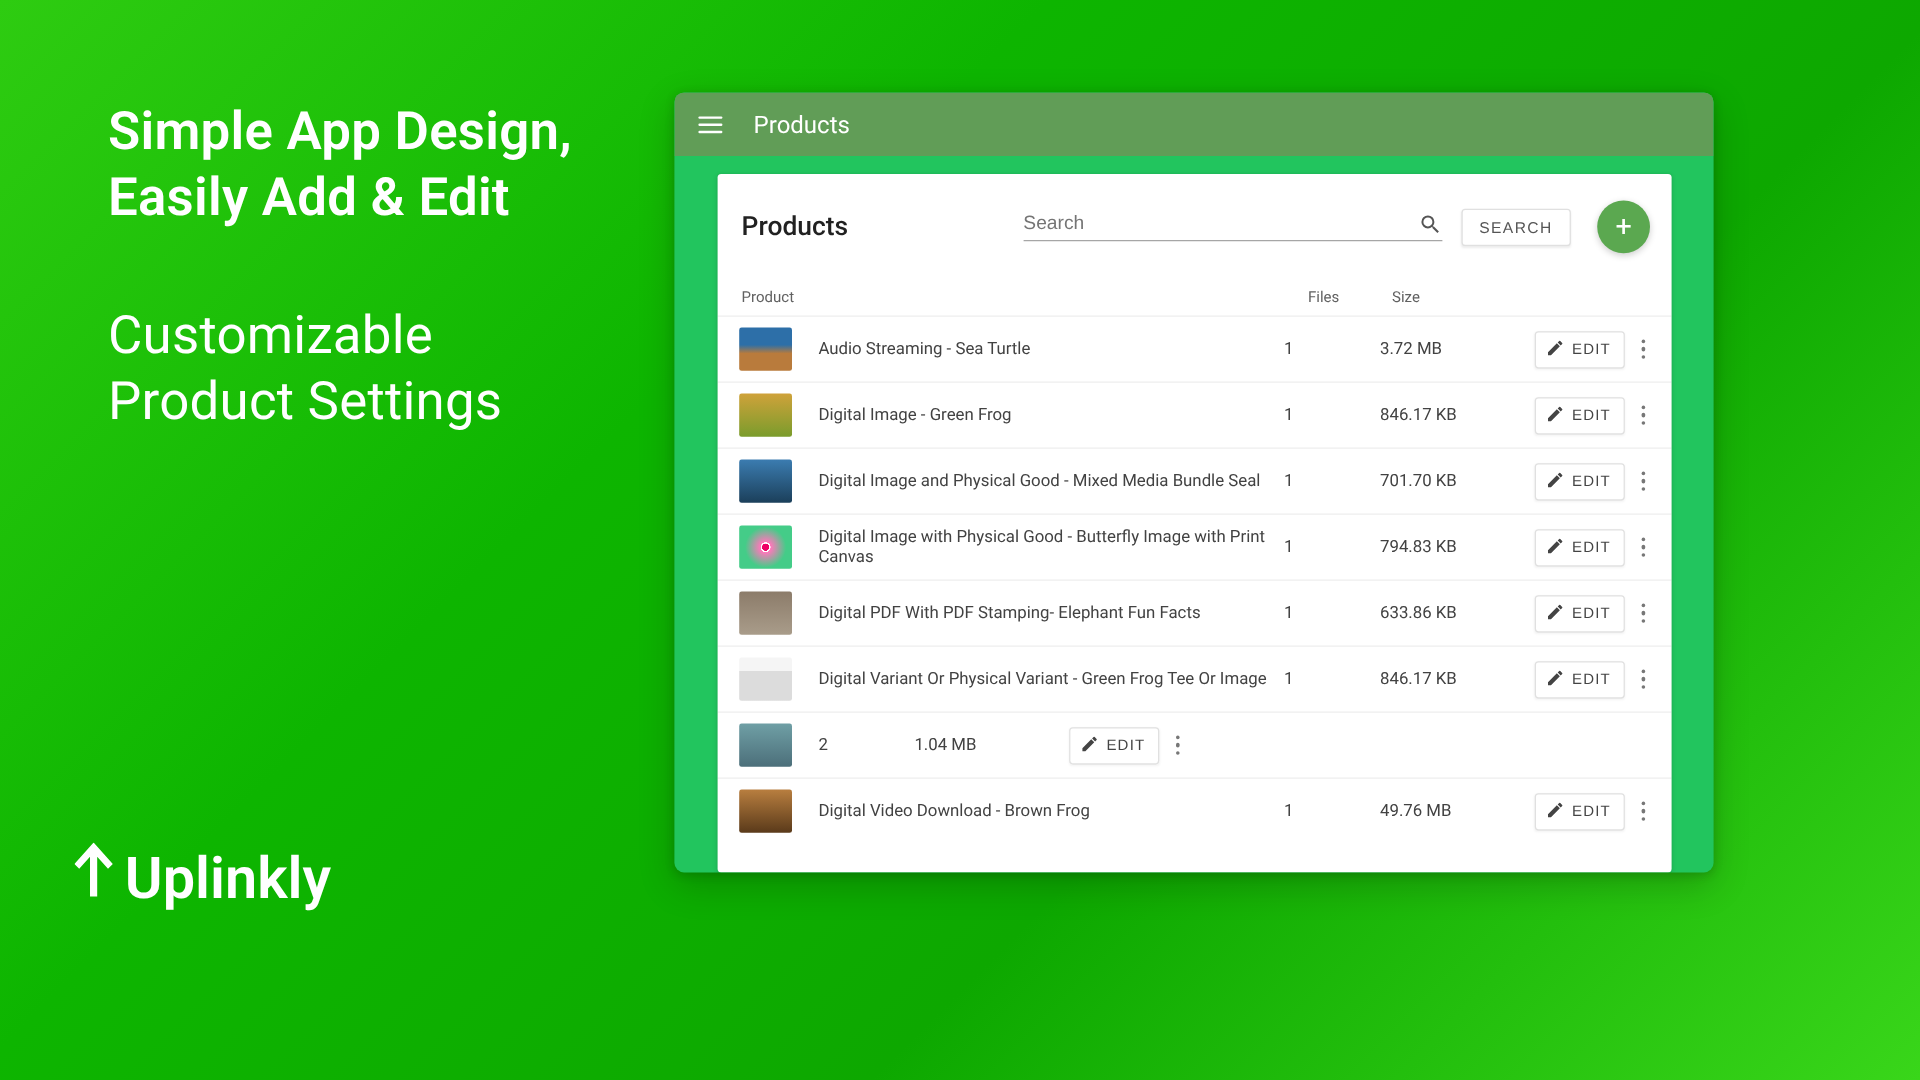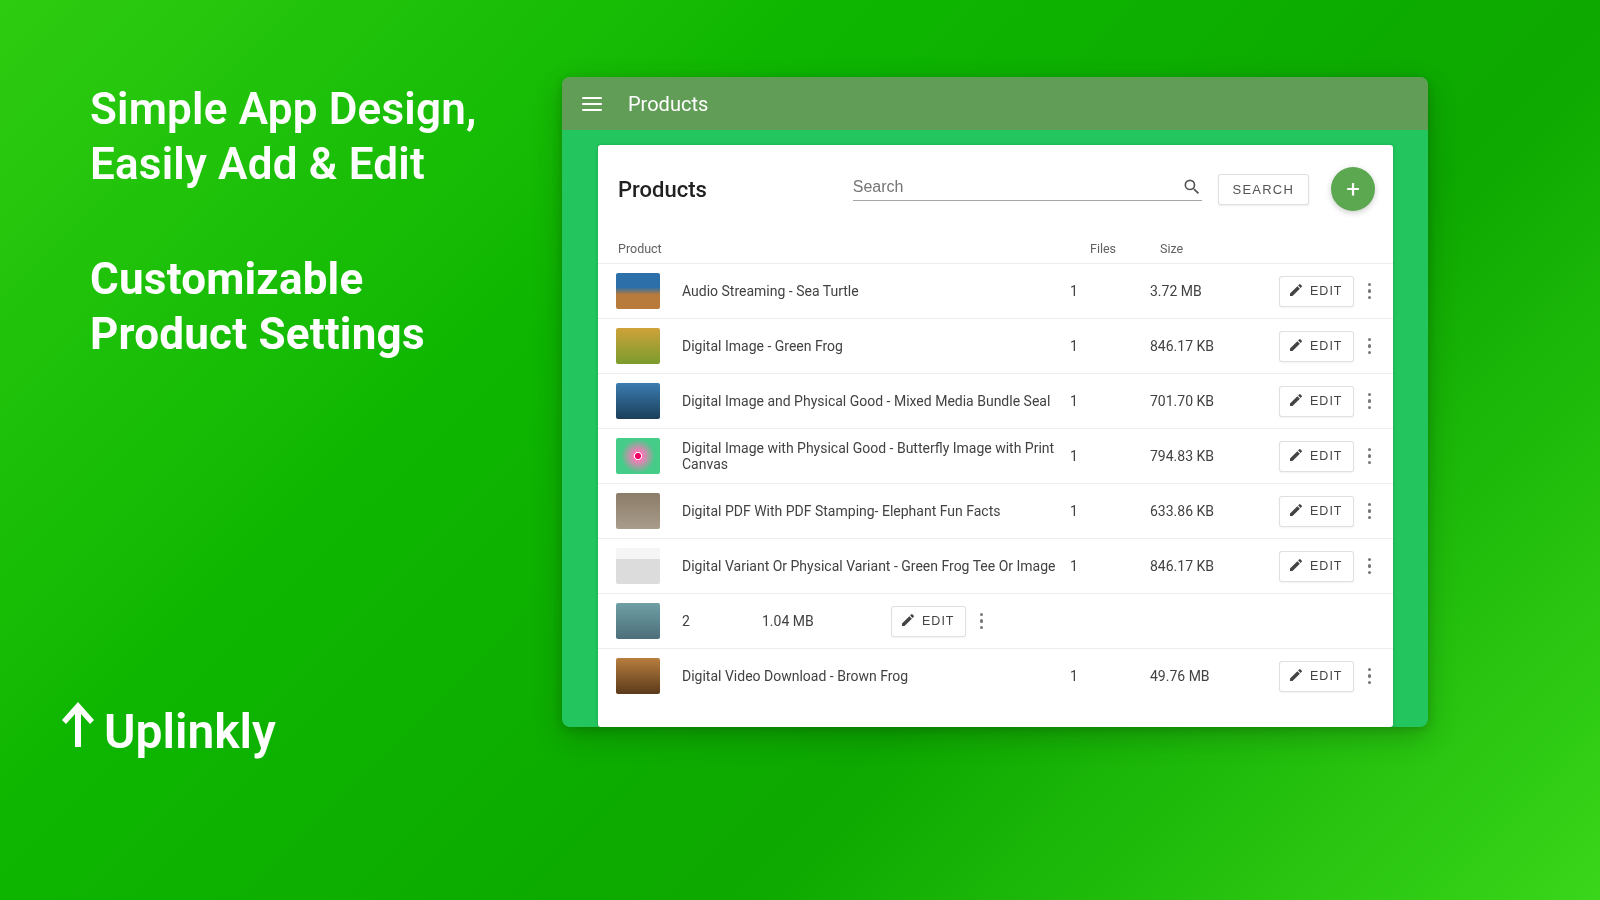--- a/index.html
+++ b/index.html
@@ -17,21 +17,21 @@
     top: 82px;
     color: #fff;
     width: 400px;
   }
   .marketing h1, .marketing h2 {
     font-weight: 600;
     font-size: 44px;
     line-height: 1.25;
     letter-spacing: 0.2px;
   }
-  .marketing h2 { font-weight: 700; }
+  .marketing h2 { font-weight: 400; }
   .block1 { margin-bottom: 60px; }
   .brand {
     position: absolute;
     left: 62px;
     bottom: 140px;
     display: flex;
     align-items: center;
     color: #fff;
     font-size: 48px;
     font-weight: 600;

